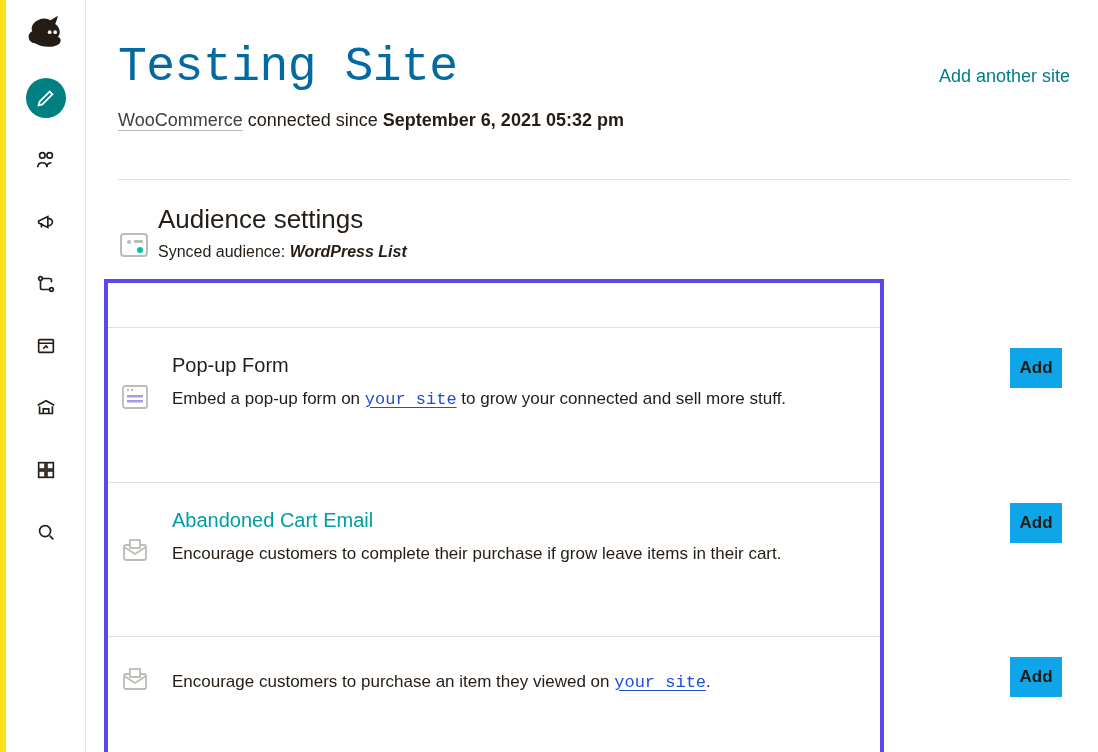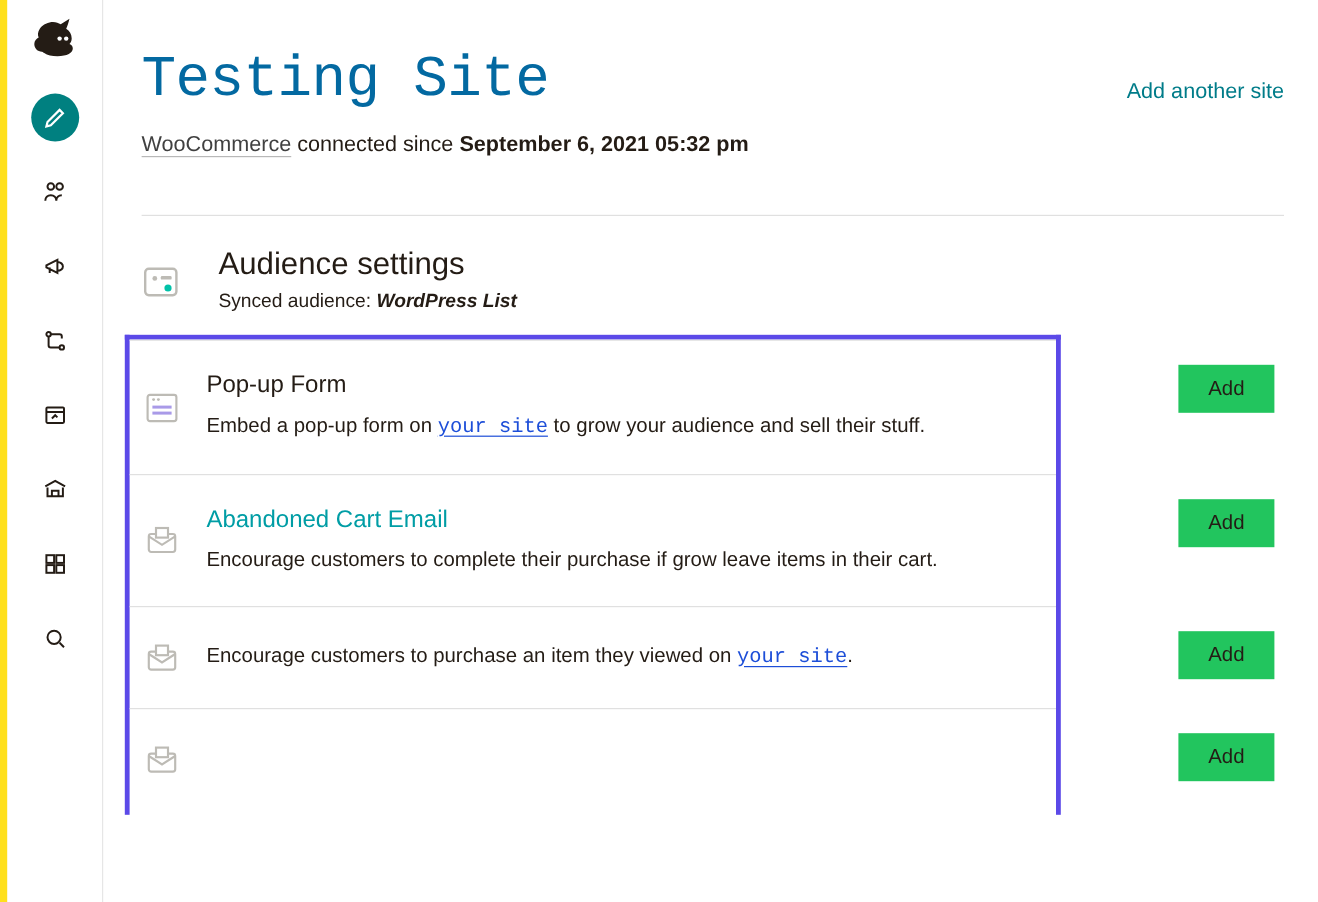--- a/index.html
+++ b/index.html
@@ -61,64 +61,65 @@
     .subline .platform-link {
       color: #404040;
       text-decoration: underline;
       text-decoration-color: #b8b8b8;
       text-underline-offset: 4px;
       cursor: pointer;
     }
     .subline strong { font-weight: 700; }
     .divider { border: none; border-top: 1px solid #e0e0e0; margin-top: 48px; }
     .section-header {
-      display: flex; align-items: center; gap: 32px;
+      display: flex; align-items: flex-end; gap: 8px;
       padding: 24px 0 18px 0;
     }
     .section-icon { width: 32px; height: 32px; flex-shrink:0; margin-top:4px; }
     .section-title { font-size: 26px; font-weight: 400; }
     .synced { font-size: 16px; margin-top: 8px; color: #241c15; }
     .synced strong { font-weight: 700; font-style: italic; }
     .highlight-box {
       border: 4px solid #5b49e8;
       border-bottom: none;
       margin-left: -14px;
       margin-right: 186px;
       padding-bottom: 20px;
     }
     .row {
       display: flex;
-      align-items: center;
+      align-items: flex-end;
       gap: 22px;
       padding: 26px 12px 26px 12px;
       border-top: 1px solid #e0e0e0;
       position: relative;
+      margin-top: 44px;
     }
     .row .icon { width: 30px; height: 30px; flex-shrink:0; margin-top:2px; }
     .row-body { flex: 1; }
     .row-title { font-size: 20px; font-weight: 400; margin-bottom: 10px; }
     .row-title.teal { color: #009da5; cursor: pointer; }
     .row-desc { font-size: 17px; color: #241c15; line-height: 1.4; }
     .row-desc .inline-link {
       color: #1d4ed8;
       text-decoration: underline;
       text-underline-offset: 3px;
       cursor: pointer;
       font-family: Liberation Mono, monospace;
     }
     .add-btn {
       position: absolute;
       right: -182px;
       top: 20px;
-      width: 80px;
+      width: 52px;
       height: 40px;
-      background: #22c55e;
+      background: #0ea5e9;
       border: none;
       font-size: 17px;
-      font-weight: 400;
+      font-weight: 700;
       cursor: pointer;
       color: #241c15;
     }
   </style>
 </head>
 <body>
 
 <div class="yellow-bar"></div>
 
 <nav class="sidebar">
@@ -215,21 +216,21 @@
       <svg class="icon" viewBox="0 0 30 30">
         <rect x="3" y="4" width="24" height="22" rx="2" fill="none" stroke="#bdbbb5" stroke-width="1.8"></rect>
         <circle cx="8" cy="8" r="1.2" fill="#bdbbb5"></circle>
           <circle cx="12" cy="8" r="1.2" fill="#bdbbb5"></circle>
         <rect x="7" y="13" width="16" height="2.5" fill="#a99ae8"></rect>
         <rect x="7" y="18" width="16" height="2.5" fill="#a99ae8"></rect>
       </svg>
       <div class="row-body">
         <h3 class="row-title">Pop-up Form</h3>
         <p class="row-desc">
-          <span>Embed a pop-up form on </span><span class="inline-link">your site</span><span> to grow your audience and sell their stuff.</span>
+          <span>Embed a pop-up form on </span><span class="inline-link">your site</span><span> to grow your connected and sell more stuff.</span>
         </p>
       </div>
       <button class="add-btn">Add</button>
     </div>
 
     <div class="row">
       <svg class="icon" viewBox="0 0 30 30">
         <rect x="4" y="9" width="22" height="15" rx="2" fill="none" stroke="#bdbbb5" stroke-width="1.8"></rect>
         <path d="M4 11l11 7 11-7" fill="none" stroke="#bdbbb5" stroke-width="1.8"></path>
         <rect x="10" y="4" width="10" height="8" fill="#fff" stroke="#bdbbb5" stroke-width="1.8"></rect>

